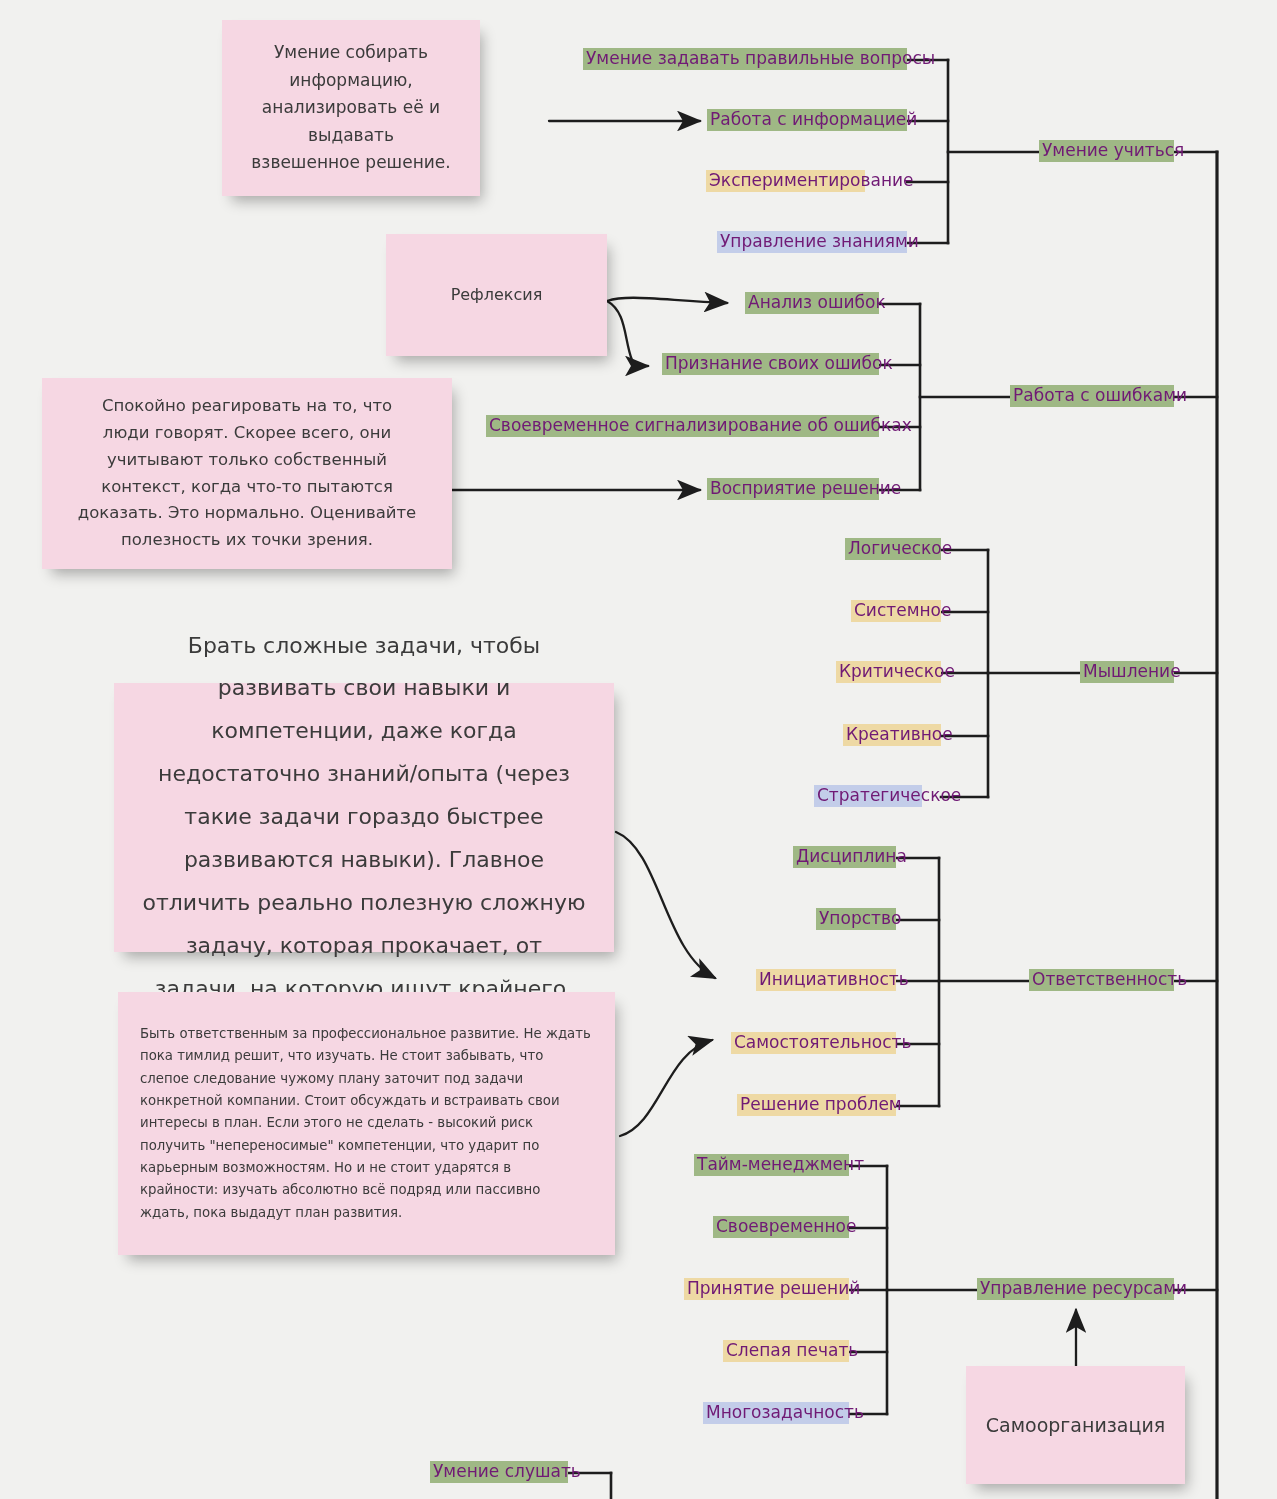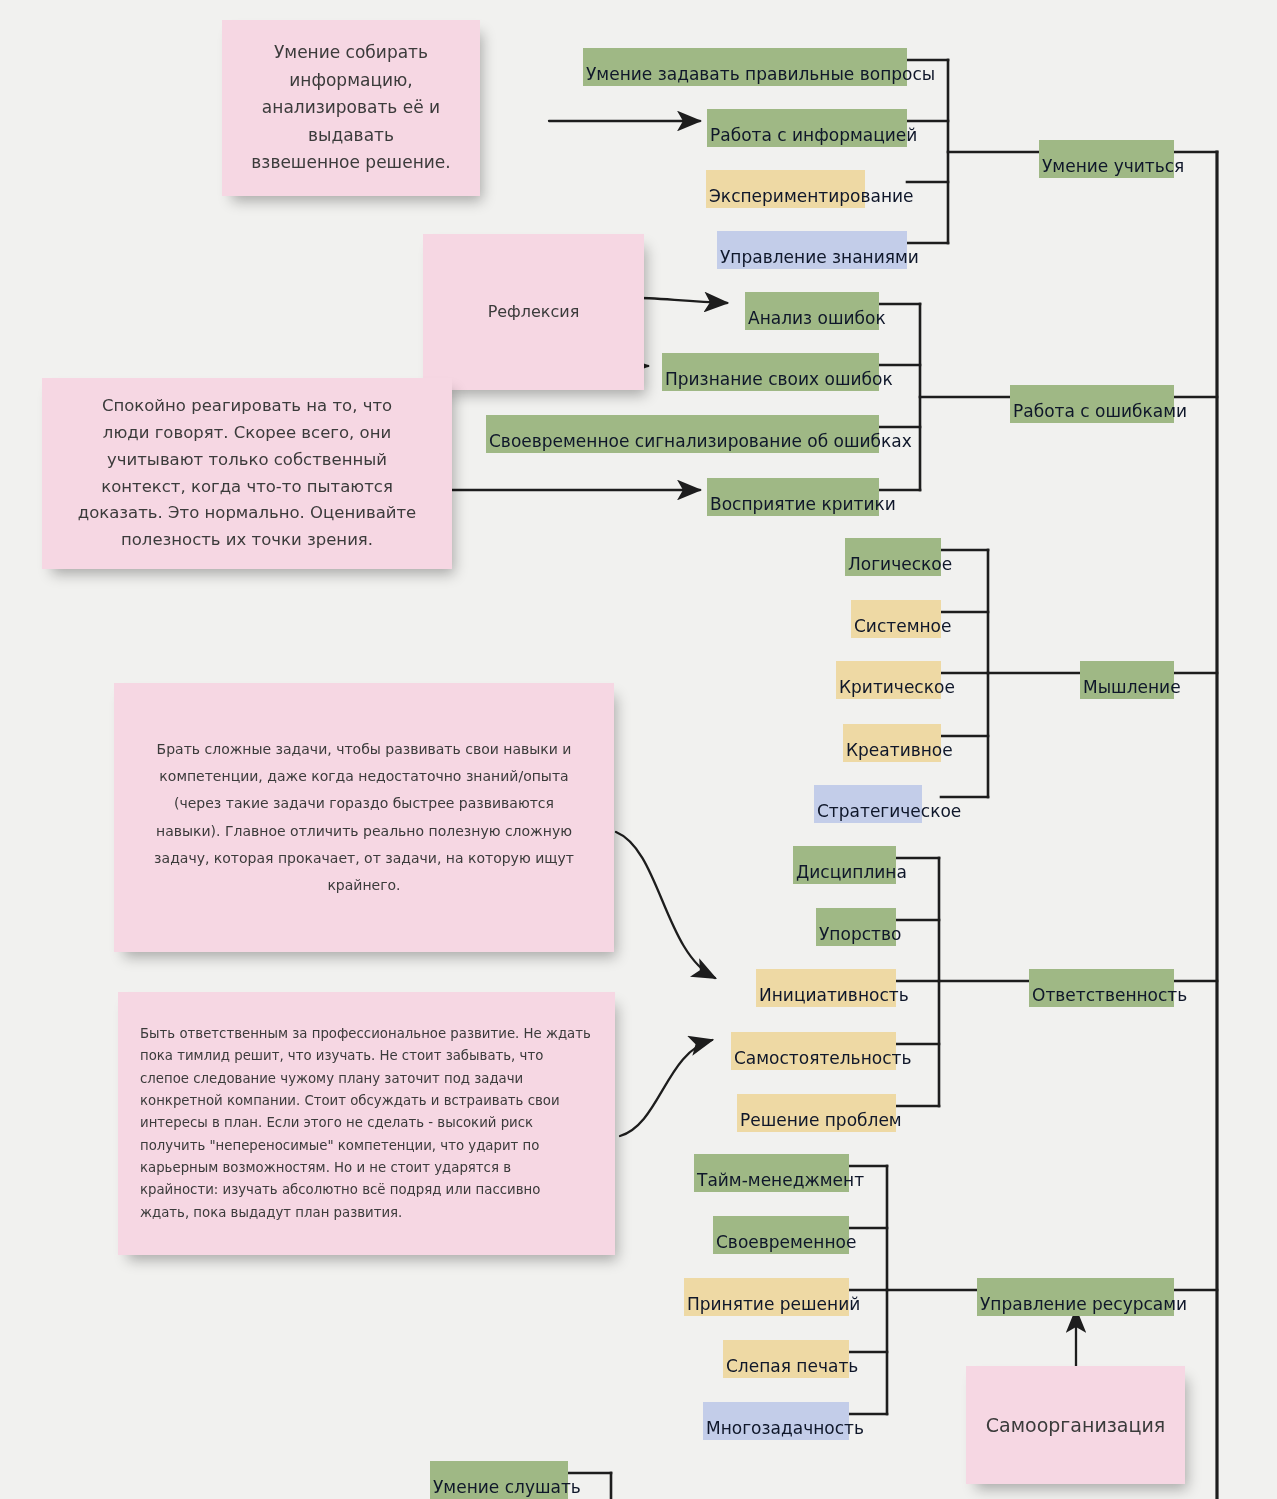--- a/index.html
+++ b/index.html
@@ -36,23 +36,23 @@
     width:100%;
     white-space:pre-line;
   }
   .note.center .txt{ text-align:center; }
   .note.left   .txt{ text-align:left; }
   
   .chip{
     position:absolute;
     white-space:nowrap;
     line-height:1.12;
-    padding:17px 3px 2px 3px;
+    padding:1px 3px 2px 3px;
     box-sizing:border-box;
-    color:#0f172a;
+    color:#701a75;
     font-size:17px;
   }
   .chip.green  { background:#9fb885; }
   .chip.yellow { background:#eed9a4; }
   .chip.blue   { background:#c3cde9; }
   .chip.r{ text-align:right; }
 </style>
 </head>
 <body>
 
@@ -133,55 +133,55 @@
       <path d="M1076,1392 V1310" marker-end="url(#ah)"></path>
     </g>
   </svg>
 
   <div class="note center" style="left:222px;top:20px;width:258px;height:176px;font-size:17px;line-height:1.62;padding:0 24px;">
     <span class="txt">Умение собирать информацию,
 анализировать её и выдавать
 взвешенное  решение.</span>
   </div>
 
-  <div class="note center" style="left:386px;top:234px;width:221px;height:156px;font-size:16px;line-height:1.5;padding:0 14px;margin-left:37px;">
+  <div class="note center" style="left:386px;top:234px;width:221px;height:122px;font-size:16px;line-height:1.5;padding:0 14px;">
     <span class="txt">Рефлексия</span>
   </div>
 
   <div class="note center" style="left:42px;top:378px;width:410px;height:191px;font-size:16.5px;line-height:1.63;padding:0 16px;">
     <span class="txt">Спокойно реагировать на то, что
 люди говорят. Скорее всего, они
 учитывают только собственный
 контекст, когда что-то пытаются
 доказать. Это нормально. Оценивайте
 полезность их точки зрения.</span>
   </div>
 
-  <div class="note center" style="left:114px;top:683px;width:500px;height:269px;font-size:14px;line-height:1.95;padding:0 26px;">
+  <div class="note center" style="left:114px;top:683px;width:500px;height:269px;font-size:22px;line-height:1.95;padding:0 26px;">
     <span class="txt">Брать сложные задачи, чтобы развивать свои навыки и компетенции, даже когда недостаточно знаний/опыта (через такие задачи гораздо быстрее развиваются  навыки). Главное отличить реально полезную сложную задачу, которая прокачает, от задачи, на которую ищут крайнего.</span>
   </div>
 
   <div class="note left" style="left:118px;top:992px;width:497px;height:263px;font-size:13.3px;line-height:1.68;padding:0 22px;">
     <span class="txt">Быть ответственным за профессиональное развитие. Не ждать пока тимлид решит, что изучать. Не стоит забывать, что слепое следование чужому плану заточит под задачи конкретной компании. Стоит обсуждать и встраивать свои интересы в план. Если этого не сделать - высокий риск получить "непереносимые" компетенции, что ударит по карьерным возможностям. Но и не стоит ударятся в крайности: изучать абсолютно всё подряд или пассивно ждать, пока выдадут план развития.</span>
   </div>
 
   <div class="note center" style="left:966px;top:1366px;width:219px;height:118px;font-size:19px;line-height:1.5;padding:8px 12px;">
     <span class="txt">Самоорганизация</span>
   </div>
 
   <div class="chip green r" style="left:583px;top:48px;width:324px;">Умение задавать правильные вопросы</div>
   <div class="chip green r" style="left:707px;top:109px;width:200px;">Работа с информацией</div>
   <div class="chip yellow r" style="left:706px;top:170px;width:159px;">Экспериментирование</div>
   <div class="chip blue r" style="left:717px;top:231px;width:190px;">Управление знаниями</div>
   <div class="chip green r" style="left:1039px;top:140px;width:135px;">Умение учиться</div>
 
   <div class="chip green r" style="left:745px;top:292px;width:134px;">Анализ ошибок</div>
   <div class="chip green r" style="left:662px;top:353px;width:217px;">Признание своих ошибок</div>
   <div class="chip green r" style="left:486px;top:415px;width:393px;">Своевременное сигнализирование об ошибках</div>
-  <div class="chip green r" style="left:707px;top:478px;width:172px;">Восприятие критики</div>
+  <div class="chip green r" style="left:707px;top:478px;width:172px;">Восприятие решение</div>
   <div class="chip green r" style="left:1010px;top:385px;width:164px;">Работа с ошибками</div>
 
   <div class="chip green r" style="left:845px;top:538px;width:96px;">Логическое</div>
   <div class="chip yellow r" style="left:851px;top:600px;width:90px;">Системное</div>
   <div class="chip yellow r" style="left:836px;top:661px;width:105px;">Критическое</div>
   <div class="chip yellow r" style="left:843px;top:724px;width:98px;">Креативное</div>
   <div class="chip blue r" style="left:782px;top:785px;width:108px;margin-left:32px;">Стратегическое</div>
   <div class="chip green r" style="left:1080px;top:661px;width:94px;">Мышление</div>
 
   <div class="chip green r" style="left:793px;top:846px;width:103px;">Дисциплина</div>

